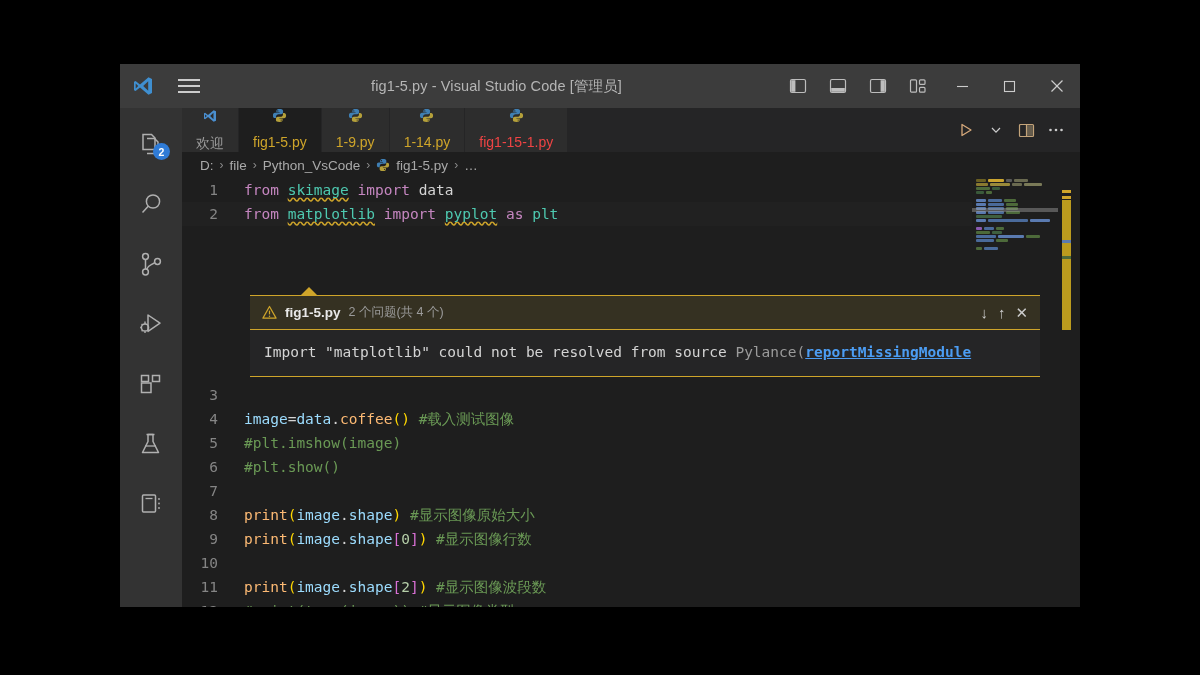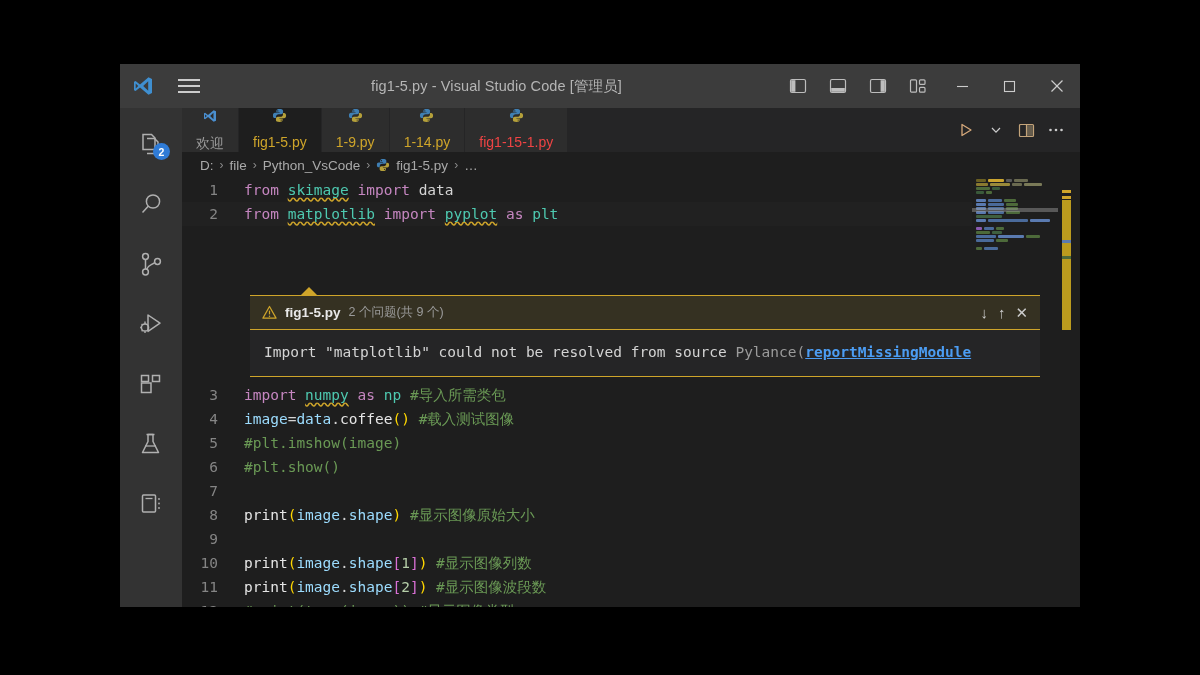--- a/index.html
+++ b/index.html
@@ -174,21 +174,21 @@
     box-sizing: border-box;
     color: #858585;
     font-family: "DejaVu Sans Mono", monospace;
     font-size: 14.5px;
   }
   .code-text { padding-left: 4px; }
 
   
   .t-kw   { color: #c586c0; text-align: right; }
   .t-mod  { color: #4ec9b0; }
-  .t-fn   { color: #e5e5e5; }
+  .t-fn   { color: #fdba74; }
   .t-var  { color: #9cdcfe; }
   .t-num  { color: #b5cea8; }
   .t-cmt  { color: #6a9955; }
   .t-plain{ color: #d4d4d4; }
   .t-par1 { color: #ffd700; }
   .t-par2 { color: #da70d6; }
   .t-white{ color: #d4d4d4; }
 
   .squiggle {
     text-decoration: underline wavy #cfa52a;
@@ -520,28 +520,28 @@
     </div>
 
     <div class="editor">
 
       <div class="code-area" id="code-top">
           <div class="code-line"><span class="ln">1</span><span class="code-text"><span class="t-kw">from </span><span class="t-mod squiggle">skimage</span><span class="t-plain"> </span><span class="t-kw">import</span><span class="t-plain"> </span><span class="t-white">data</span></span></div>
           <div class="code-line hl"><span class="ln">2</span><span class="code-text"><span class="t-kw">from </span><span class="t-mod squiggle">matplotlib</span><span class="t-plain"> </span><span class="t-kw">import</span><span class="t-plain"> </span><span class="t-mod squiggle">pyplot</span><span class="t-plain"> </span><span class="t-kw">as</span><span class="t-plain"> </span><span class="t-mod">plt</span></span></div>
         </div>
 
       <div class="code-area" id="code-bottom" style="top:205px">
-          <div class="code-line"><span class="ln">3</span><span class="code-text"><span class="t-kw">import </span><span class="t-mod squiggle">numpy</span><span class="t-plain"> </span><span class="t-kw">as</span><span class="t-plain"> </span><span class="t-mod">np</span><span class="t-cmt"> #导入所需类包</span></span></div>
+          <div class="code-line"><span class="ln">3</span></div>
           <div class="code-line"><span class="ln">4</span><span class="code-text"><span class="t-var">image</span><span class="t-white">=</span><span class="t-var">data</span><span class="t-white">.</span><span class="t-fn">coffee</span><span class="t-par1">()</span><span class="t-cmt"> #载入测试图像</span></span></div>
           <div class="code-line"><span class="ln">5</span><span class="code-text"><span class="t-cmt">#plt.imshow(image)</span></span></div>
           <div class="code-line"><span class="ln">6</span><span class="code-text"><span class="t-cmt">#plt.show()</span></span></div>
           <div class="code-line"><span class="ln">7</span><span class="code-text"></span></div>
           <div class="code-line"><span class="ln">8</span><span class="code-text"><span class="t-fn">print</span><span class="t-par1">(</span><span class="t-var">image</span><span class="t-white">.</span><span class="t-var">shape</span><span class="t-par1">)</span><span class="t-cmt"> #显示图像原始大小</span></span></div>
-          <div class="code-line"><span class="ln">9</span></div>
-          <div class="code-line"><span class="ln">10</span><span class="code-text"><span class="t-fn">print</span><span class="t-par1">(</span><span class="t-var">image</span><span class="t-white">.</span><span class="t-var">shape</span><span class="t-par2">[</span><span class="t-num">1</span><span class="t-par2">]</span><span class="t-par1">)</span><span class="t-cmt"> #显示图像列数</span></span></div>
+          <div class="code-line"><span class="ln">9</span><span class="code-text"><span class="t-fn">print</span><span class="t-par1">(</span><span class="t-var">image</span><span class="t-white">.</span><span class="t-var">shape</span><span class="t-par2">[</span><span class="t-num">0</span><span class="t-par2">]</span><span class="t-par1">)</span><span class="t-cmt"> #显示图像行数</span></span></div>
+          <div class="code-line"><span class="ln">10</span></div>
           <div class="code-line"><span class="ln">11</span><span class="code-text"><span class="t-fn">print</span><span class="t-par1">(</span><span class="t-var">image</span><span class="t-white">.</span><span class="t-var">shape</span><span class="t-par2">[</span><span class="t-num">2</span><span class="t-par2">]</span><span class="t-par1">)</span><span class="t-cmt"> #显示图像波段数</span></span></div>
           <div class="code-line"><span class="ln">12</span><span class="code-text"><span class="t-cmt">#print(type(image)) #显示图像类型</span></span></div>
         </div>
 
       <div class="minimap" id="minimap">
         <div class="mm-slider"></div>
       <div class="mm-line">
             <span class="mm-seg" style="width: 10px; background: rgb(106, 95, 34);"></span>
             <span class="mm-seg" style="width: 16px; background: rgb(202, 164, 47);"></span>
             <span class="mm-seg" style="width: 6px; background: rgb(90, 90, 90);"></span>
@@ -629,21 +629,21 @@
         <div class="pp-arrow"></div>
         <div class="pp-header">
           <span class="pp-warn-icon">
             <svg width="15" height="15" viewBox="0 0 16 16">
               <path d="M8 1.6 L15 14 L1 14 Z" fill="none" stroke="#cfa52a" stroke-width="1.3" stroke-linejoin="round"></path>
               <line x1="8" y1="6" x2="8" y2="10" stroke="#cfa52a" stroke-width="1.3"></line>
               <circle cx="8" cy="12" r="0.8" fill="#cfa52a"></circle>
             </svg>
           </span>
           <span class="pp-filename">fig1-5.py</span>
-          <span class="pp-count">2 个问题(共 9 个)</span>
+          <span class="pp-count">2 个问题(共 4 个)</span>
           <span class="pp-actions">
             <span class="pp-act">↓</span>
             <span class="pp-act">↑</span>
             <span class="pp-act">✕</span>
           </span>
         </div>
         <div class="pp-body"><span>Import "matplotlib" could not be resolved from source </span><span class="pp-src">Pylance(</span><span class="pp-link">reportMissingModule</span></div>
       </div>
 
     </div>

